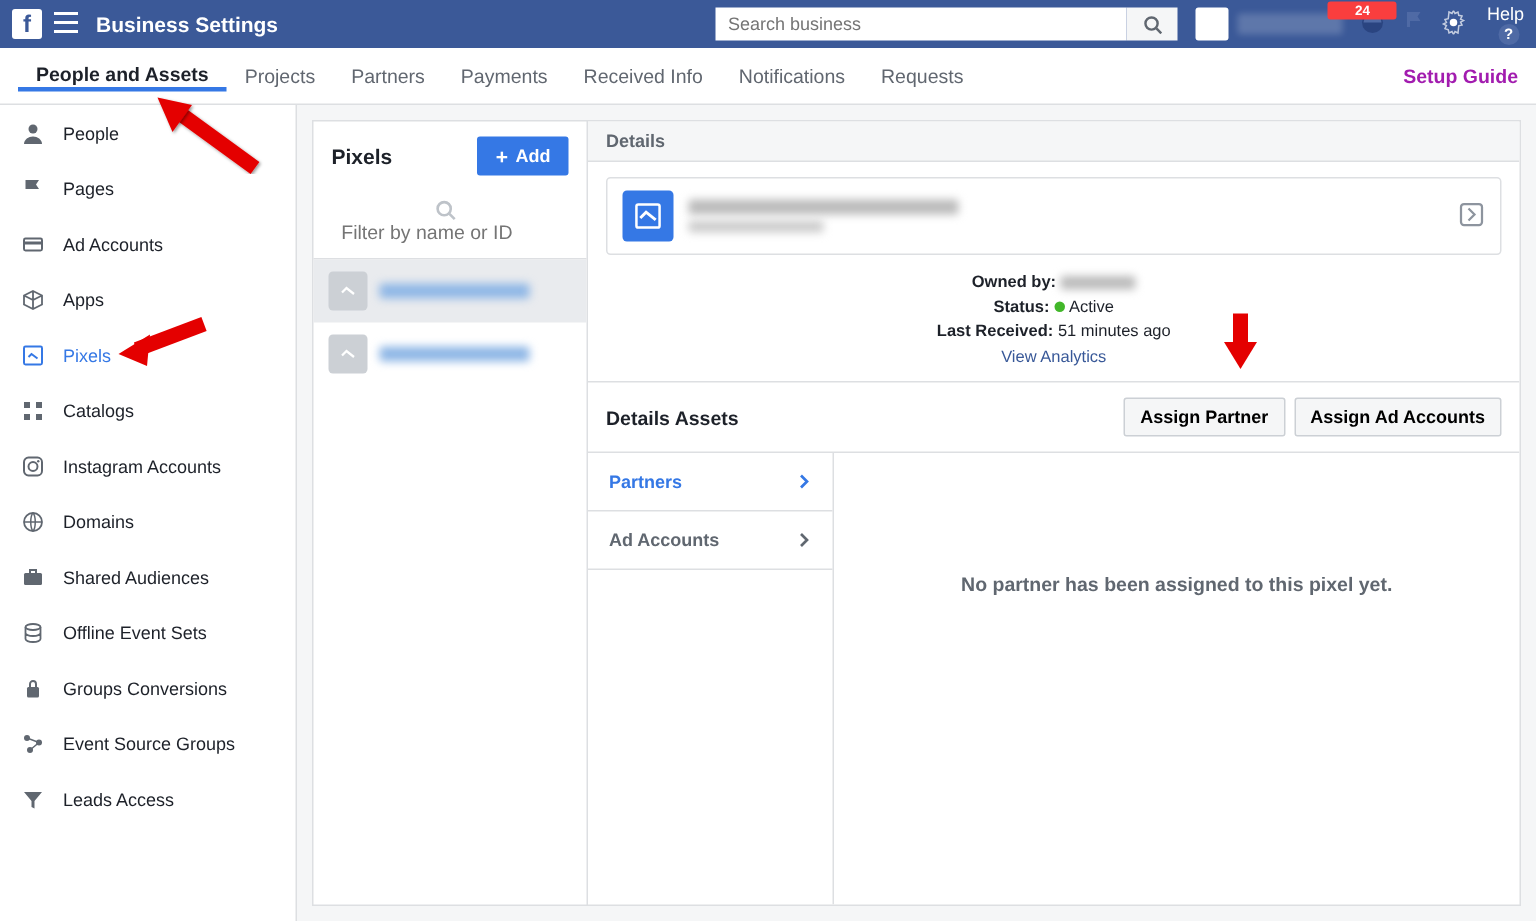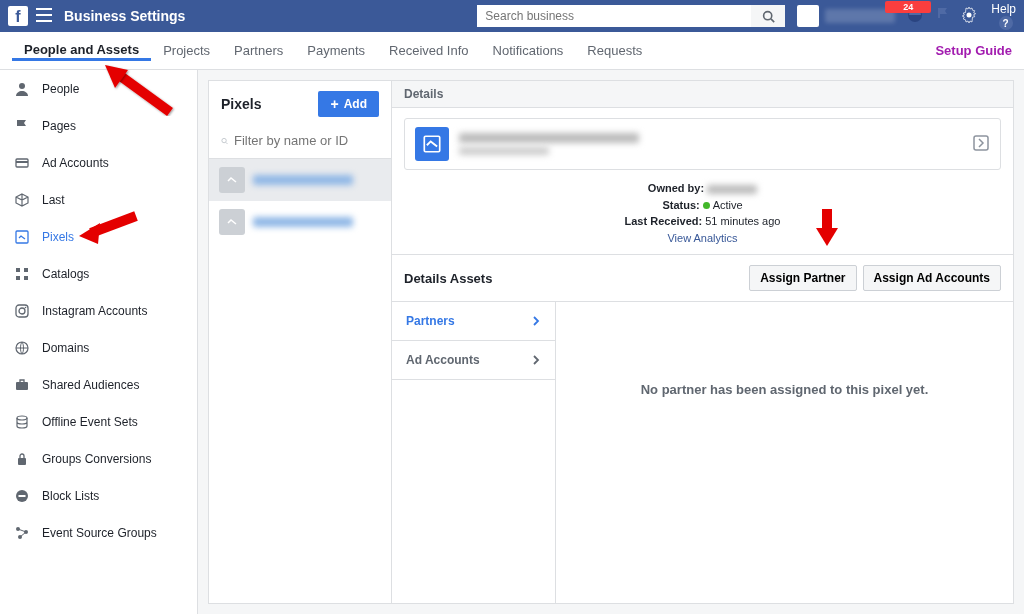--- a/index.html
+++ b/index.html
@@ -27,21 +27,21 @@
 .sidebar-item { display: flex; align-items: center; height: 37px; padding: 5px 14px; font-size: 12px; color: #1d2129; cursor: pointer; }
 .sidebar-item.active { color: #3578e5; }
 .sidebar-item .sicon { width: 16px; height: 16px; margin-right: 12px; display: flex; align-items: center; justify-content: center; color: #606770; }
 .sidebar-item.active .sicon { color: #3578e5; }
 .content { flex: 1; display: flex; background: #f5f6f7; padding: 10px; gap: 0; }
 .pixels-panel { width: 184px; background: #fff; border: 1px solid #dddfe2; display: flex; flex-direction: column; }
 .pixels-header { display: flex; align-items: center; justify-content: space-between; padding: 10px 12px; }
 .pixels-header h3 { font-size: 14px; font-weight: bold; }
 .add-btn { background: #3578e5; color: #fff; border: none; padding: 5px 12px; font-size: 12px; font-weight: bold; border-radius: 2px; cursor: pointer; display: flex; align-items: center; }
 .add-btn span.plus { font-size: 14px; margin-right: 5px; }
-.filter-row { display: flex; align-items: flex-end; padding: 6px 12px 10px; border-bottom: 1px solid #dddfe2; }
+.filter-row { display: flex; align-items: center; padding: 6px 12px 10px; border-bottom: 1px solid #dddfe2; flex-direction: column; }
 .filter-row input { border: none; outline: none; font-size: 13px; color: #606770; flex: 1; }
 .pixel-item { display: flex; align-items: center; padding: 8px 10px; cursor: pointer; }
 .pixel-item.selected { background: #e9ebee; }
 .pixel-item .pi-icon { width: 26px; height: 26px; background: #ccd0d5; border-radius: 3px; margin-right: 8px; display: flex; align-items: center; justify-content: center; color: #fff; }
 .pixel-item .pi-text { width: 100px; height: 10px; background: #8fb7e6; border-radius: 2px; filter: blur(3px); }
 .details-panel { flex: 1; background: #fff; border: 1px solid #dddfe2; border-left: none; display: flex; flex-direction: column; overflow: hidden; }
 .details-head { background: #f5f6f7; padding: 6px 12px; font-size: 12px; color: #606770; font-weight: bold; border-bottom: 1px solid #dddfe2; }
 .details-card { margin: 10px 12px; border: 1px solid #dddfe2; border-radius: 3px; padding: 8px 10px; display: flex; align-items: center; }
 .details-card .dc-icon { width: 34px; height: 34px; background: #3578e5; border-radius: 3px; margin-right: 10px; display: flex; align-items: center; justify-content: center; color: #fff; }
 .details-card .dc-text { flex: 1; }
@@ -151,21 +151,21 @@
           </svg>
         </span>
         <span>Ad Accounts</span>
       </div>
     <div class="sidebar-item">
         <span class="sicon">
           <svg width="14" height="14" viewBox="0 0 14 14">
             <path d="M7 1l6 3v6l-6 3-6-3V4z M7 1v12 M1 4l6 3 6-3" fill="none" stroke="currentColor" stroke-width="1.2"></path>
           </svg>
         </span>
-        <span>Last</span>
+        <span>Apps</span>
       </div>
     <div class="sidebar-item active">
         <span class="sicon">
           <svg width="14" height="14" viewBox="0 0 14 14">
             <rect x="1" y="1" width="12" height="12" rx="1" fill="none" stroke="currentColor" stroke-width="1.3"></rect>
             <path d="M4 8l2-2 4 3" stroke="currentColor" fill="none" stroke-width="1.3"></path>
           </svg>
         </span>
         <span>Pixels</span>
       </div>
@@ -222,36 +222,35 @@
           <svg width="14" height="14" viewBox="0 0 14 14">
             <rect x="3" y="6" width="8" height="7" rx="1" fill="currentColor"></rect>
             <path d="M5 6V4a2 2 0 014 0v2" fill="none" stroke="currentColor" stroke-width="1.3"></path>
           </svg>
         </span>
         <span>Groups Conversions</span>
       </div>
     <div class="sidebar-item">
         <span class="sicon">
           <svg width="14" height="14" viewBox="0 0 14 14">
-            <circle cx="7" cy="7" r="6" fill="currentColor"></circle>
-            <rect x="3.5" y="6" width="7" height="2" fill="#fff"></rect>
-          </svg>
-        </span>
-        <span>Block Lists</span>
-      </div>
-    <div class="sidebar-item">
-        <span class="sicon">
-          <svg width="14" height="14" viewBox="0 0 14 14">
             <circle cx="3" cy="3" r="2" fill="currentColor"></circle>
             <circle cx="11" cy="6" r="2" fill="currentColor"></circle>
             <circle cx="5" cy="11" r="2" fill="currentColor"></circle>
             <path d="M3 3l8 3-6 5" stroke="currentColor" fill="none"></path>
           </svg>
         </span>
         <span>Event Source Groups</span>
+      </div>
+    <div class="sidebar-item">
+        <span class="sicon">
+          <svg width="14" height="14" viewBox="0 0 14 14">
+            <path d="M1 2h12L8 8v5l-2-1V8z" fill="currentColor"></path>
+          </svg>
+        </span>
+        <span>Leads Access</span>
       </div>
   </div>
 
   <div class="content">
 
     <div class="pixels-panel">
       <div class="pixels-header">
         <h3>Pixels</h3>
         <button class="add-btn">
             <span class="plus">+</span>

